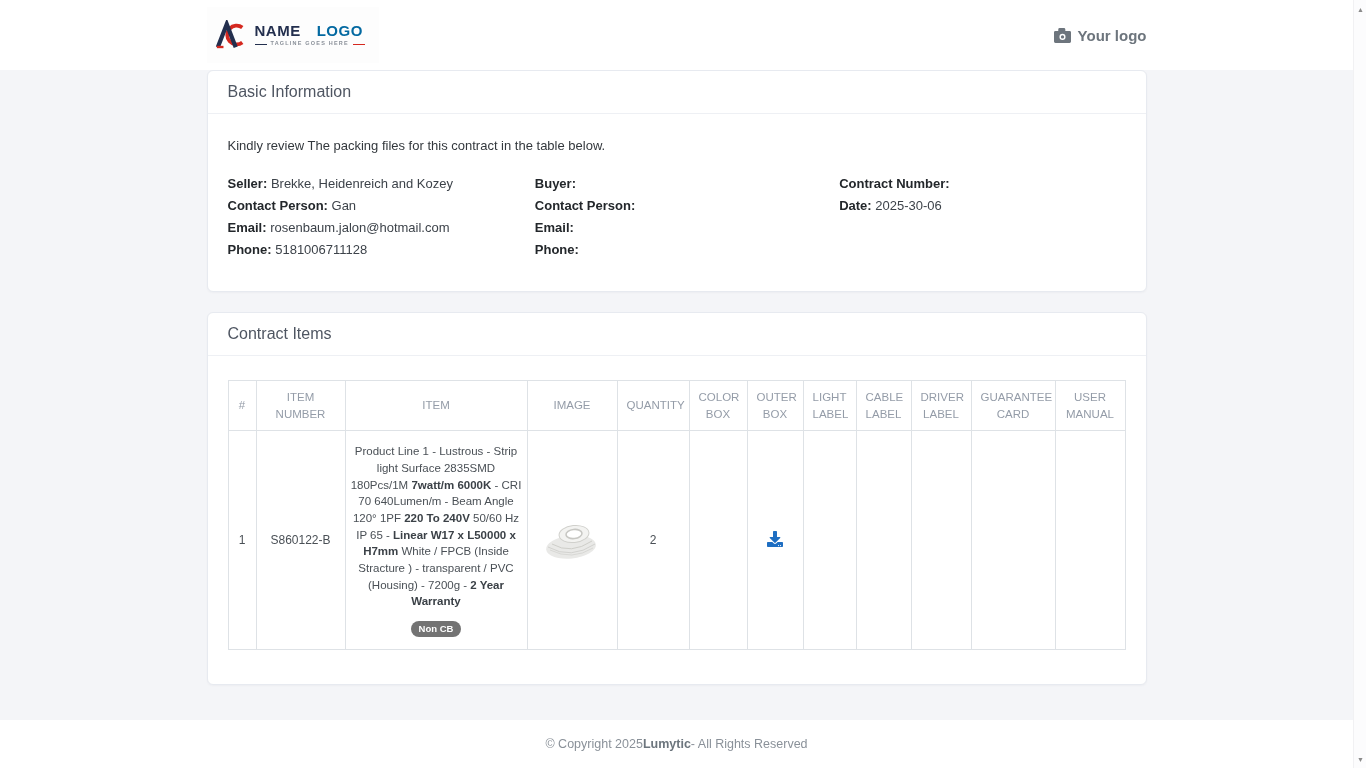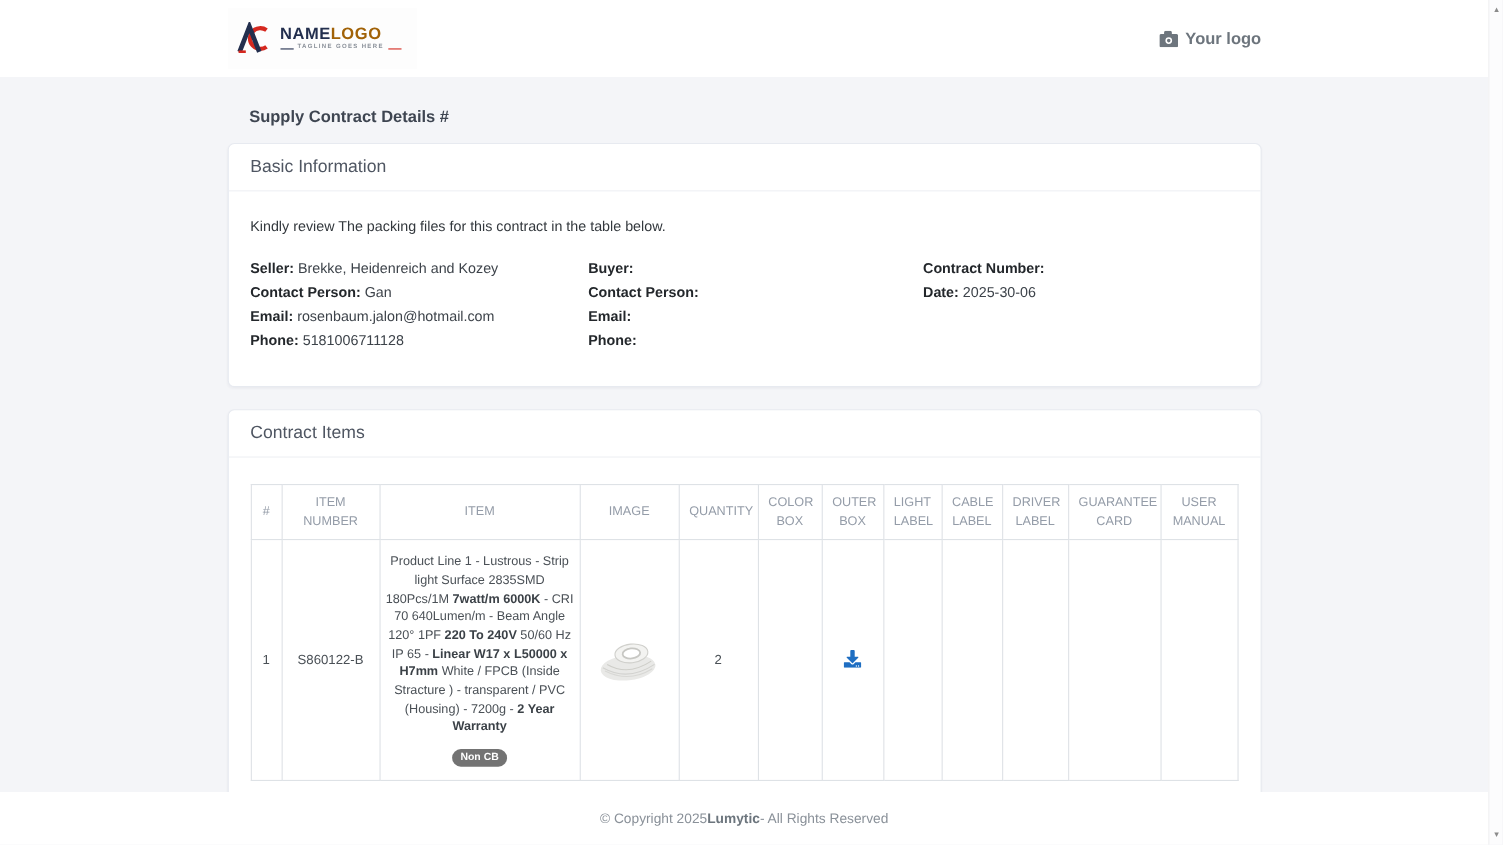--- a/index.html
+++ b/index.html
@@ -12,21 +12,21 @@
 
   
   .topbar { background:#ffffff; height:70px; width:1353px; }
   .topbar-inner { width:940px; margin:0 auto; height:70px;
     display:flex; align-items:center; justify-content:space-between; }
   .brand { display:flex; align-items:center; gap:8px; background:#fdfdfd;
     padding:6px 14px 6px 8px; height:56px; cursor:pointer; }
   .brand-text { display:flex; flex-direction:column; line-height:1; }
   .brand-name { font-size:15px; font-weight:bold; letter-spacing:.5px; }
   .brand-name .navy { color:#232f4e;text-align:right; }
-  .brand-name .red  { color:#a16207; }
+  .brand-name .red  { color:#0369a1;margin-left:16px; }
   .tagline { display:flex; align-items:center; gap:4px; margin-top:3px;
     font-size:5.5px; letter-spacing:1.2px; color:#8a9099; font-weight:bold; }
   .tagline::before { content:""; width:12px; height:1px; background:#232f4e; }
   .tagline::after  { content:""; width:12px; height:1px; background:#d5281f; }
   .your-logo { display:flex; align-items:center; gap:7px;
     color:#6d757d; font-weight:bold; font-size:15px; }
 
   
   .container { width:940px; margin:0 auto; }
   .page-title { font-size:15px; font-weight:bold; color:#3e4551;
@@ -98,21 +98,20 @@
         <svg width="17" height="15" viewBox="0 0 24 21">
           <path fill="#6d757d" d="M8 0 h6 a2 2 0 0 1 2 2 v2 h-10 v-2 a2 2 0 0 1 2-2 z M0 6 a2 2 0 0 1 2-2 h20 a2 2 0 0 1 2 2 v13 a2 2 0 0 1-2 2 h-20 a2 2 0 0 1-2-2 z M12 8.2 a4.3 4.3 0 1 0 0 8.6 a4.3 4.3 0 0 0 0-8.6 z M12 10.2 a2.3 2.3 0 1 1 0 4.6 a2.3 2.3 0 0 1 0-4.6 z" fill-rule="evenodd"></path>
           <rect x="18.5" y="6" width="3" height="2" rx="0.5" fill="#6d757d"></rect>
         </svg>
         <span>Your logo</span>
       </div>
     </div>
   </div>
 
   <div class="container">
-    <div class="page-title">Supply Contract Details #</div>
 
     <div class="card">
       <div class="card-header">Basic Information</div>
       <div class="card-body">
         <div class="intro">Kindly review The packing files for this contract in the table below.</div>
         <div class="info-grid">
           <div class="info-col">
             <div class="info-line"><b>Seller:</b> <span>Brekke, Heidenreich and Kozey</span></div>
             <div class="info-line"><b>Contact Person:</b> <span>Gan</span></div>
             <div class="info-line"><b>Email:</b> <span>rosenbaum.jalon@hotmail.com</span></div>

